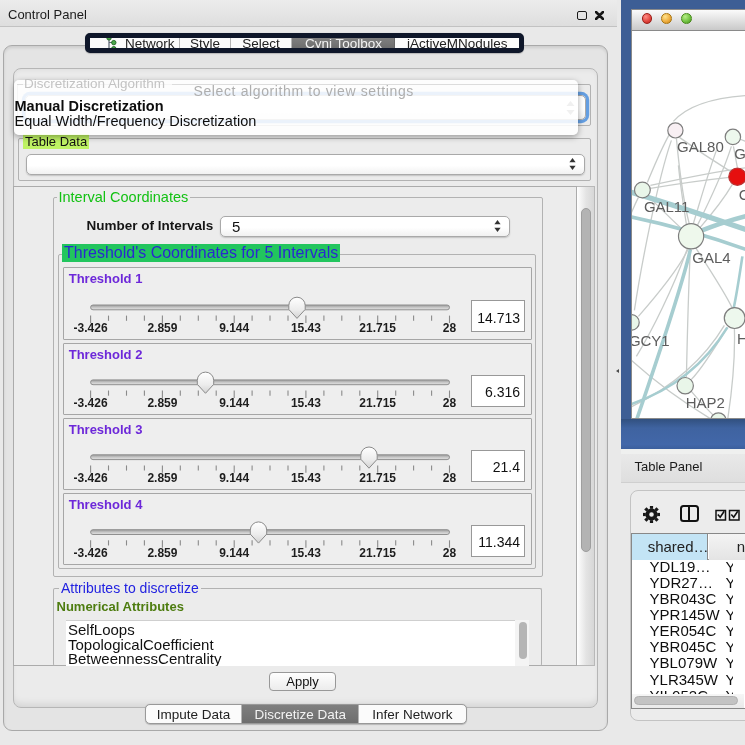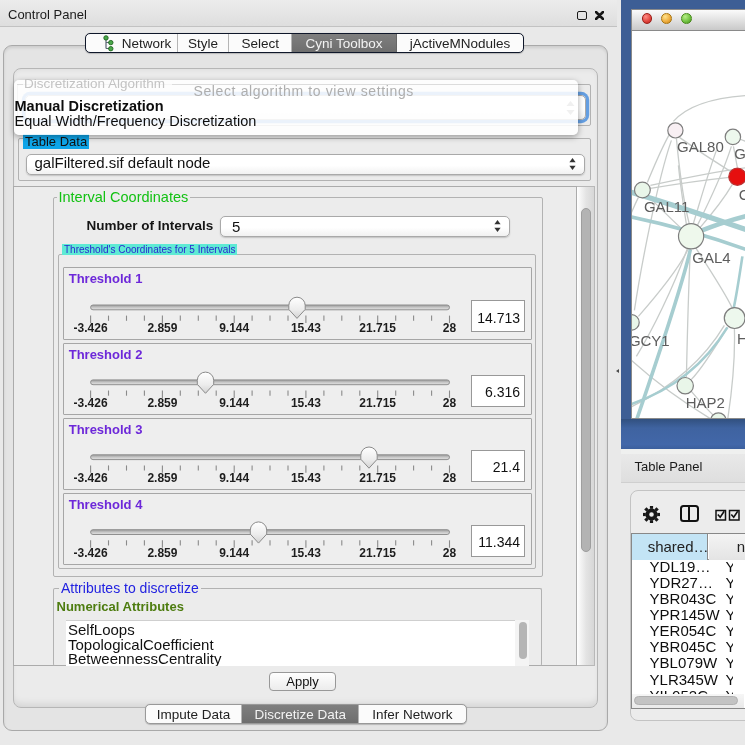--- a/index.html
+++ b/index.html
@@ -13,21 +13,21 @@
 #btnsq { left:577px; top:10.5px; width:9.5px; height:9.5px; border:1.6px solid #1a1a1a; border-radius:2px; }
 
 #panel { left:3px; top:44.8px; width:604.5px; height:686px; background:#e4e4e4;
   border:1px solid #a9a9a9; border-radius:9px;
   box-shadow: inset 0 2px 3px rgba(0,0,0,0.10); }
 #ipanel { left:12.5px; top:68.3px; width:585px; height:640.2px; background:#ebebeb;
   border:1px solid #b6b6b6; border-radius:8px;
   box-shadow: inset 0 -7px 9px -5px rgba(0,0,0,0.12), inset 0 3px 5px -2px rgba(0,0,0,0.06); }
 
 
-#toptabs { left:84.7px; top:32.8px; width:439.3px; height:20.6px; background:#fbfbfb; border:1px solid #0f172a;
+#toptabs { left:84.7px; top:32.8px; width:439.3px; height:20.6px; background:#fbfbfb; border:5px solid #0f172a;
   border-radius:5px; overflow:hidden; display:flex; z-index:5; box-shadow:0 0.5px 1px rgba(0,0,0,0.2); }
 #toptabs .tab { height:100%; display:flex; align-items:center; justify-content:center;
   font-size:13.5px; color:#222; border-right:1px solid #b5b5b5; }
 #toptabs .sel { background:linear-gradient(#7f7f7f,#6e6e6e); color:#f3f3f3; border-right-color:#666; }
 
 
 #viewport { left:13px; top:186px; width:564px; height:480px; background:#ececec; border:1px solid #ababab; }
 #vsb { left:577px; top:186px; width:18px; height:480px; background:linear-gradient(90deg,#ffffff,#e3e3e3 55%,#d7d7d7); border:1px solid #b8b8b8; border-left:none; }
 #vsbthumb { left:580.5px; top:208px; width:10px; height:344px; background:#b3b3b3; border:1px solid #9e9e9e; border-radius:5.5px; }
 
@@ -128,23 +128,22 @@
 
 <div class="abs group" style="left:17px; top:83.5px; width:573.6px; height:42.4px;"></div>
 <div class="combo" style="left:25px; top:95px; width:561px; height:25px; box-shadow:0 0 0 3.2px rgba(85,150,224,0.9);">
   <svg class="stepper" style="right:10px;" viewBox="0 0 9 14">
         <path d="M4.5 0 L8.5 5 L0.5 5 Z" fill="#888"></path>
         <path d="M4.5 14 L8.5 9 L0.5 9 Z" fill="#888"></path>
       </svg>
 </div>
 
 <div class="abs group" style="left:18px; top:138px; width:572.6px; height:43.4px;"></div>
-<div class="gtitle abs" style="left:23px; top:134px; color:#111; background:#0ea5e9;">Table Data</div>
+<div class="gtitle abs" style="left:23px; top:134px; color:#111; background:#bef264;">Table Data</div>
 <div class="combo" style="left:26px; top:154px; width:559px; height:20.8px;">
-  <span class="txt">galFiltered.sif default node</span>
   <svg class="stepper" viewBox="0 0 9 14">
         <path d="M4.5 1 L7.6 5.2 L1.4 5.2 Z" fill="#333"></path>
         <path d="M4.5 13 L7.6 8.8 L1.4 8.8 Z" fill="#333"></path>
       </svg>
 </div>
 
 <div id="popup" class="abs">
   <div class="hint">Select algorithm to view settings</div>
   <div class="it1">Manual Discretization</div>
   <div class="it2">Equal Width/Frequency Discretization</div>
@@ -162,21 +161,21 @@
 <div class="abs" style="left:86.5px; top:218.2px; font-size:13.5px; font-weight:bold; color:#151515;">Number of Intervals</div>
 <div class="combo" style="left:220px; top:216px; width:290px; height:20.5px;">
   <span class="txt" style="padding-left:11px; top:0px;">5</span>
   <svg class="stepper" viewBox="0 0 9 14">
         <path d="M4.5 1 L7.6 5.2 L1.4 5.2 Z" fill="#333"></path>
         <path d="M4.5 13 L7.6 8.8 L1.4 8.8 Z" fill="#333"></path>
       </svg>
 </div>
 
 <div class="abs group" style="left:57.7px; top:253.5px; width:478.8px; height:315px;"></div>
-<div class="gtitle abs" style="left:62px; top:244px; color:#2a28cf; background:#5eead4; font-size:10px;">Threshold's Coordinates for 5 Intervals</div>
+<div class="gtitle abs" style="left:62px; top:244px; color:#2a28cf; background:#22c55e; font-size:16px;">Threshold's Coordinates for 5 Intervals</div>
 
 <div class="tbox" style="top:267.0px;">
   <div class="ttitle">Threshold 1</div>
 </div>
 <input class="tval" style="top: 300.3px;" value="14.713" readonly="">
 <div class="tlab" style="left:55.6px;top:321.2px;">-3.426</div>
 <div class="tlab" style="left:127.4px;top:321.2px;">2.859</div>
 <div class="tlab" style="left:199.2px;top:321.2px;">9.144</div>
 <div class="tlab" style="left:270.9px;top:321.2px;">15.43</div>
 <div class="tlab" style="left:342.7px;top:321.2px;">21.715</div>

